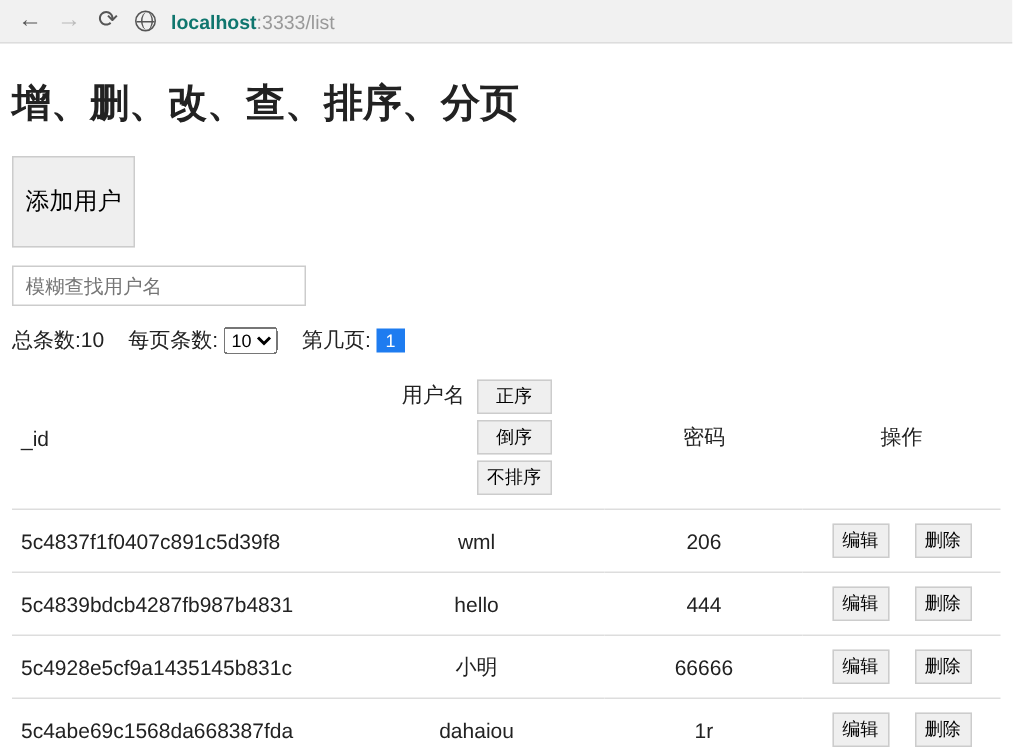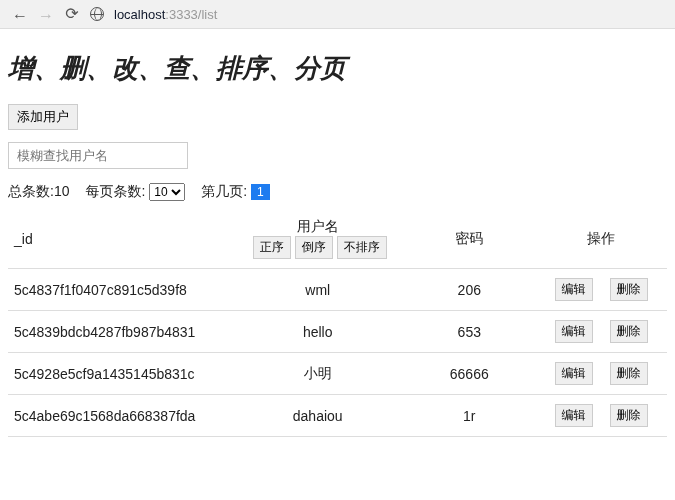--- a/index.html
+++ b/index.html
@@ -4,35 +4,35 @@
 <style>
   * { box-sizing: border-box; }
   body { margin: 0; font-family: -apple-system, "Helvetica Neue", Arial, sans-serif; font-size: 14px; color: #222; background: #fff; }
   .browser-bar { display: flex; align-items: center; gap: 10px; padding: 6px 12px; background: #f1f1f1; border-bottom: 1px solid #ddd; }
   .nav-icon { color: #555; width: 16px; text-align: center; font-size: 16px; line-height: 1; }
   .nav-icon.disabled { color: #bbb; }
   .globe { width:14px; height:14px; border:1px solid #555; border-radius:50%; position:relative; }
   .globe::before { content:""; position:absolute; top:0; bottom:0; left:50%; width:6px; margin-left:-3px; border:1px solid #555; border-radius:50%; border-top:none; border-bottom:none; }
   .globe::after { content:""; position:absolute; left:0; right:0; top:50%; border-top:1px solid #555; }
   .addr { flex:1; font-size:13px; color:#999; }
-  .addr .host { color:#0f172a; }
+  .addr .host { color:#0f766e;font-weight:bold; }
   .content { padding: 10px 8px; }
-  h1 { font-size: 26px; font-weight: 700; margin: 12px 0 18px; font-style: italic; }
-  .btn { background:#efefef; border:1px solid #ccc; padding:3px 8px; font-size:13px; cursor:pointer; font-family:inherit; }
+  h1 { font-size: 26px; font-weight: 700; margin: 12px 0 18px; }
+  .btn { background:#efefef; border:1px solid #ccc; padding:19px 8px; font-size:16px; cursor:pointer; font-family:inherit; }
   .btn.small { padding:2px 6px; font-size:12px; }
   .search { margin-top:12px; }
-  .search input { border:1px solid #ccc; padding:5px 8px; width:180px; font-size:13px; }
+  .search input { border:1px solid #ccc; padding:5px 8px; width:196px; font-size:13px; }
   .controls { display:flex; align-items:flex-end; gap:16px; margin-top:14px; font-size:14px; }
   .controls select { font-size:12px; }
   .page-badge { background:#1e7cf0; color:#fff; padding:1px 6px; font-size:12px; }
   table { width:100%; border-collapse:collapse; margin-top:8px; }
   th, td { border-bottom:1px solid #ddd; padding:9px 6px; text-align:center; font-size:14px; }
   th { font-weight:400; }
   td:first-child, th:first-child { text-align:left; }
-  .sort-btns { display:inline-flex; gap:4px; margin-left:4px; }
+  .sort-btns { display:inline-flex; gap:4px; margin-left:4px;flex-direction:column; }
   .ops { display:inline-flex; gap:17px; }
   col.id { width:34%; }
   col.user { width:26%; }
   col.pwd { width:20%; }
   col.op { width:20%; }
 </style>
 </head>
 <body>
 
 <div class="browser-bar">
@@ -94,21 +94,21 @@
           <td>wml</td>
           <td>206</td>
           <td><span class="ops">
               <button class="btn small">编辑</button>
               <button class="btn small">删除</button>
             </span></td>
         </tr>
         <tr>
           <td>5c4839bdcb4287fb987b4831</td>
           <td>hello</td>
-          <td>653</td>
+          <td>444</td>
           <td><span class="ops">
               <button class="btn small">编辑</button>
               <button class="btn small">删除</button>
             </span></td>
         </tr>
         <tr>
           <td>5c4928e5cf9a1435145b831c</td>
           <td>小明</td>
           <td>66666</td>
           <td><span class="ops">

